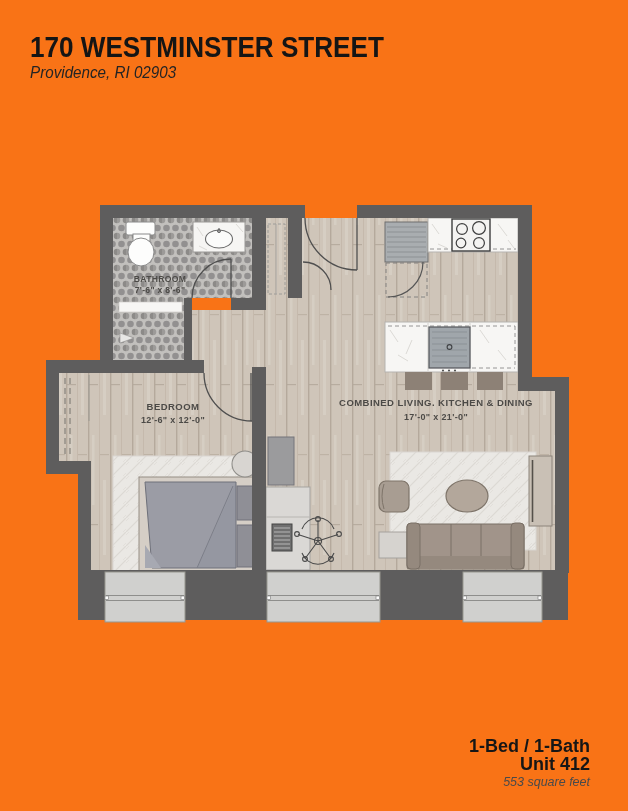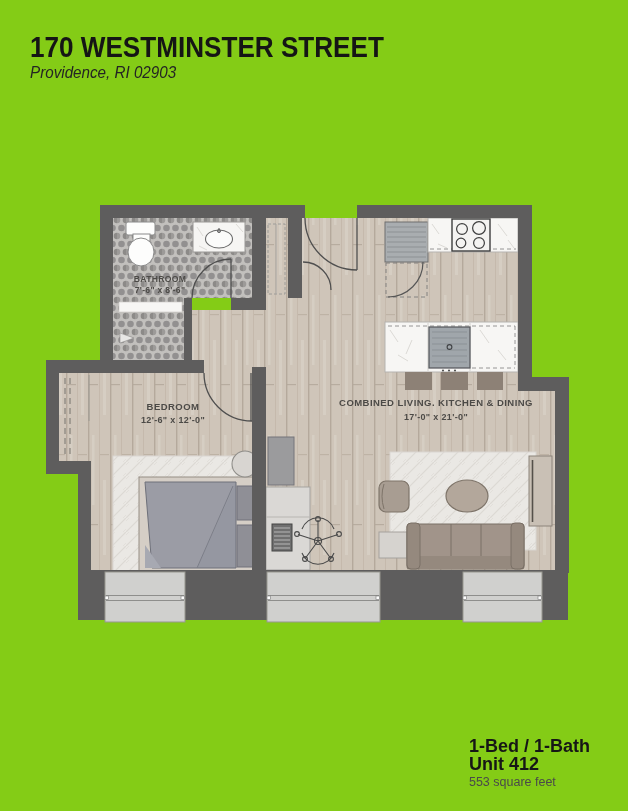--- a/index.html
+++ b/index.html
@@ -1,27 +1,27 @@
 <!DOCTYPE html>
 <html><head>
 <meta charset="utf-8">
 <style>
   html,body{margin:0;padding:0;background:#ffffff;}
-  #page{position:relative;width:628px;height:811px;background:#84cc16;overflow:hidden;
+  #page{position:relative;width:628px;height:811px;background:#f97316;overflow:hidden;
         font-family:"Liberation Sans",sans-serif;}
   
   #hdr{position:absolute;left:30px;top:33px;}
   #hdr .title{font-size:29px;font-weight:bold;color:#151515;letter-spacing:0px;
               transform:scaleX(.9);transform-origin:left;white-space:nowrap;line-height:1;}
   #hdr .subtitle{font-size:16px;font-style:italic;color:#242424;margin-top:2px;
                  transform:scaleX(.95);transform-origin:left;white-space:nowrap;}
   
-  #ftr{position:absolute;right:38px;top:737px;text-align:left;line-height:1.02;}
+  #ftr{position:absolute;right:38px;top:737px;text-align:right;line-height:1.02;}
   #ftr .l1,#ftr .l2{font-size:18px;font-weight:bold;color:#161616;}
-  #ftr .l3{font-size:12.5px;color:#4a4a4a;margin-top:2px;}
+  #ftr .l3{font-size:12.5px;font-style:italic;color:#4a4a4a;margin-top:2px;}
   svg{position:absolute;left:0;top:0;}
   text{font-family:"Liberation Sans",sans-serif;font-weight:bold;fill:#4c4a47;}
   .roomname{font-size:9.5px;letter-spacing:.45px;}
   .roomdims{font-size:9px;letter-spacing:.35px;}
   .bathname{font-size:8.6px;letter-spacing:.3px;}
 </style>
 </head>
 <body>
 
 <div id="page">

